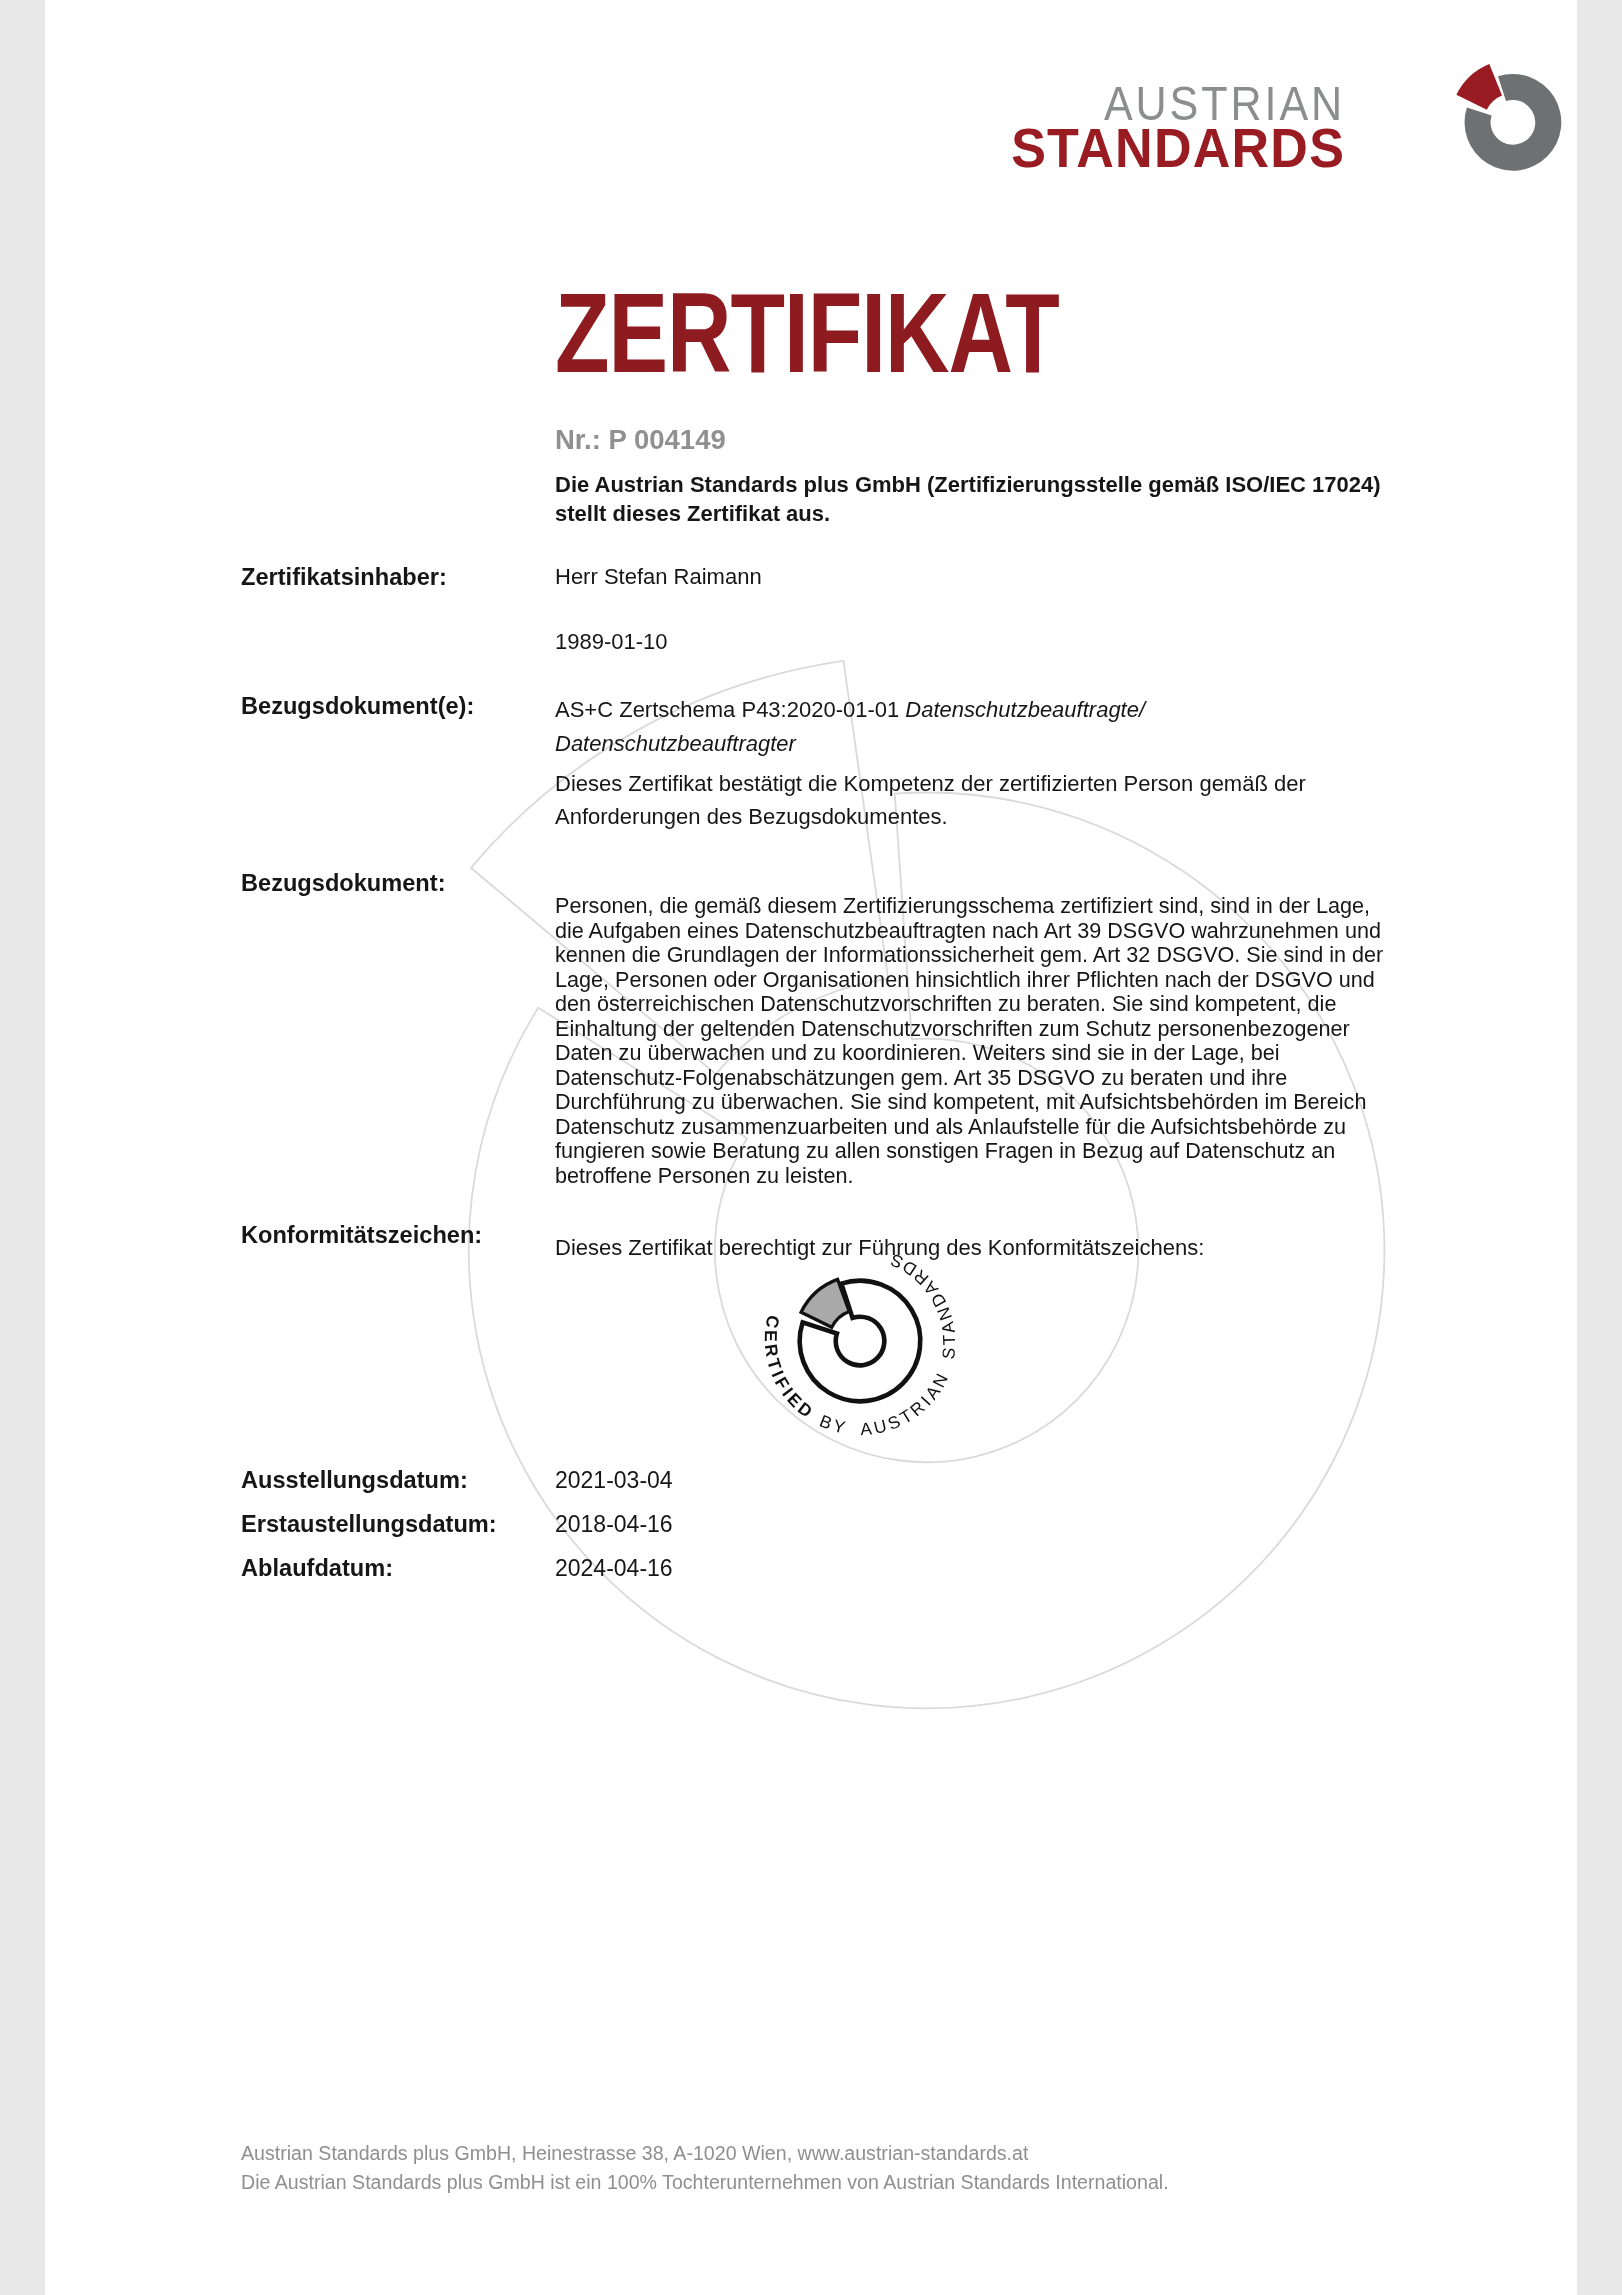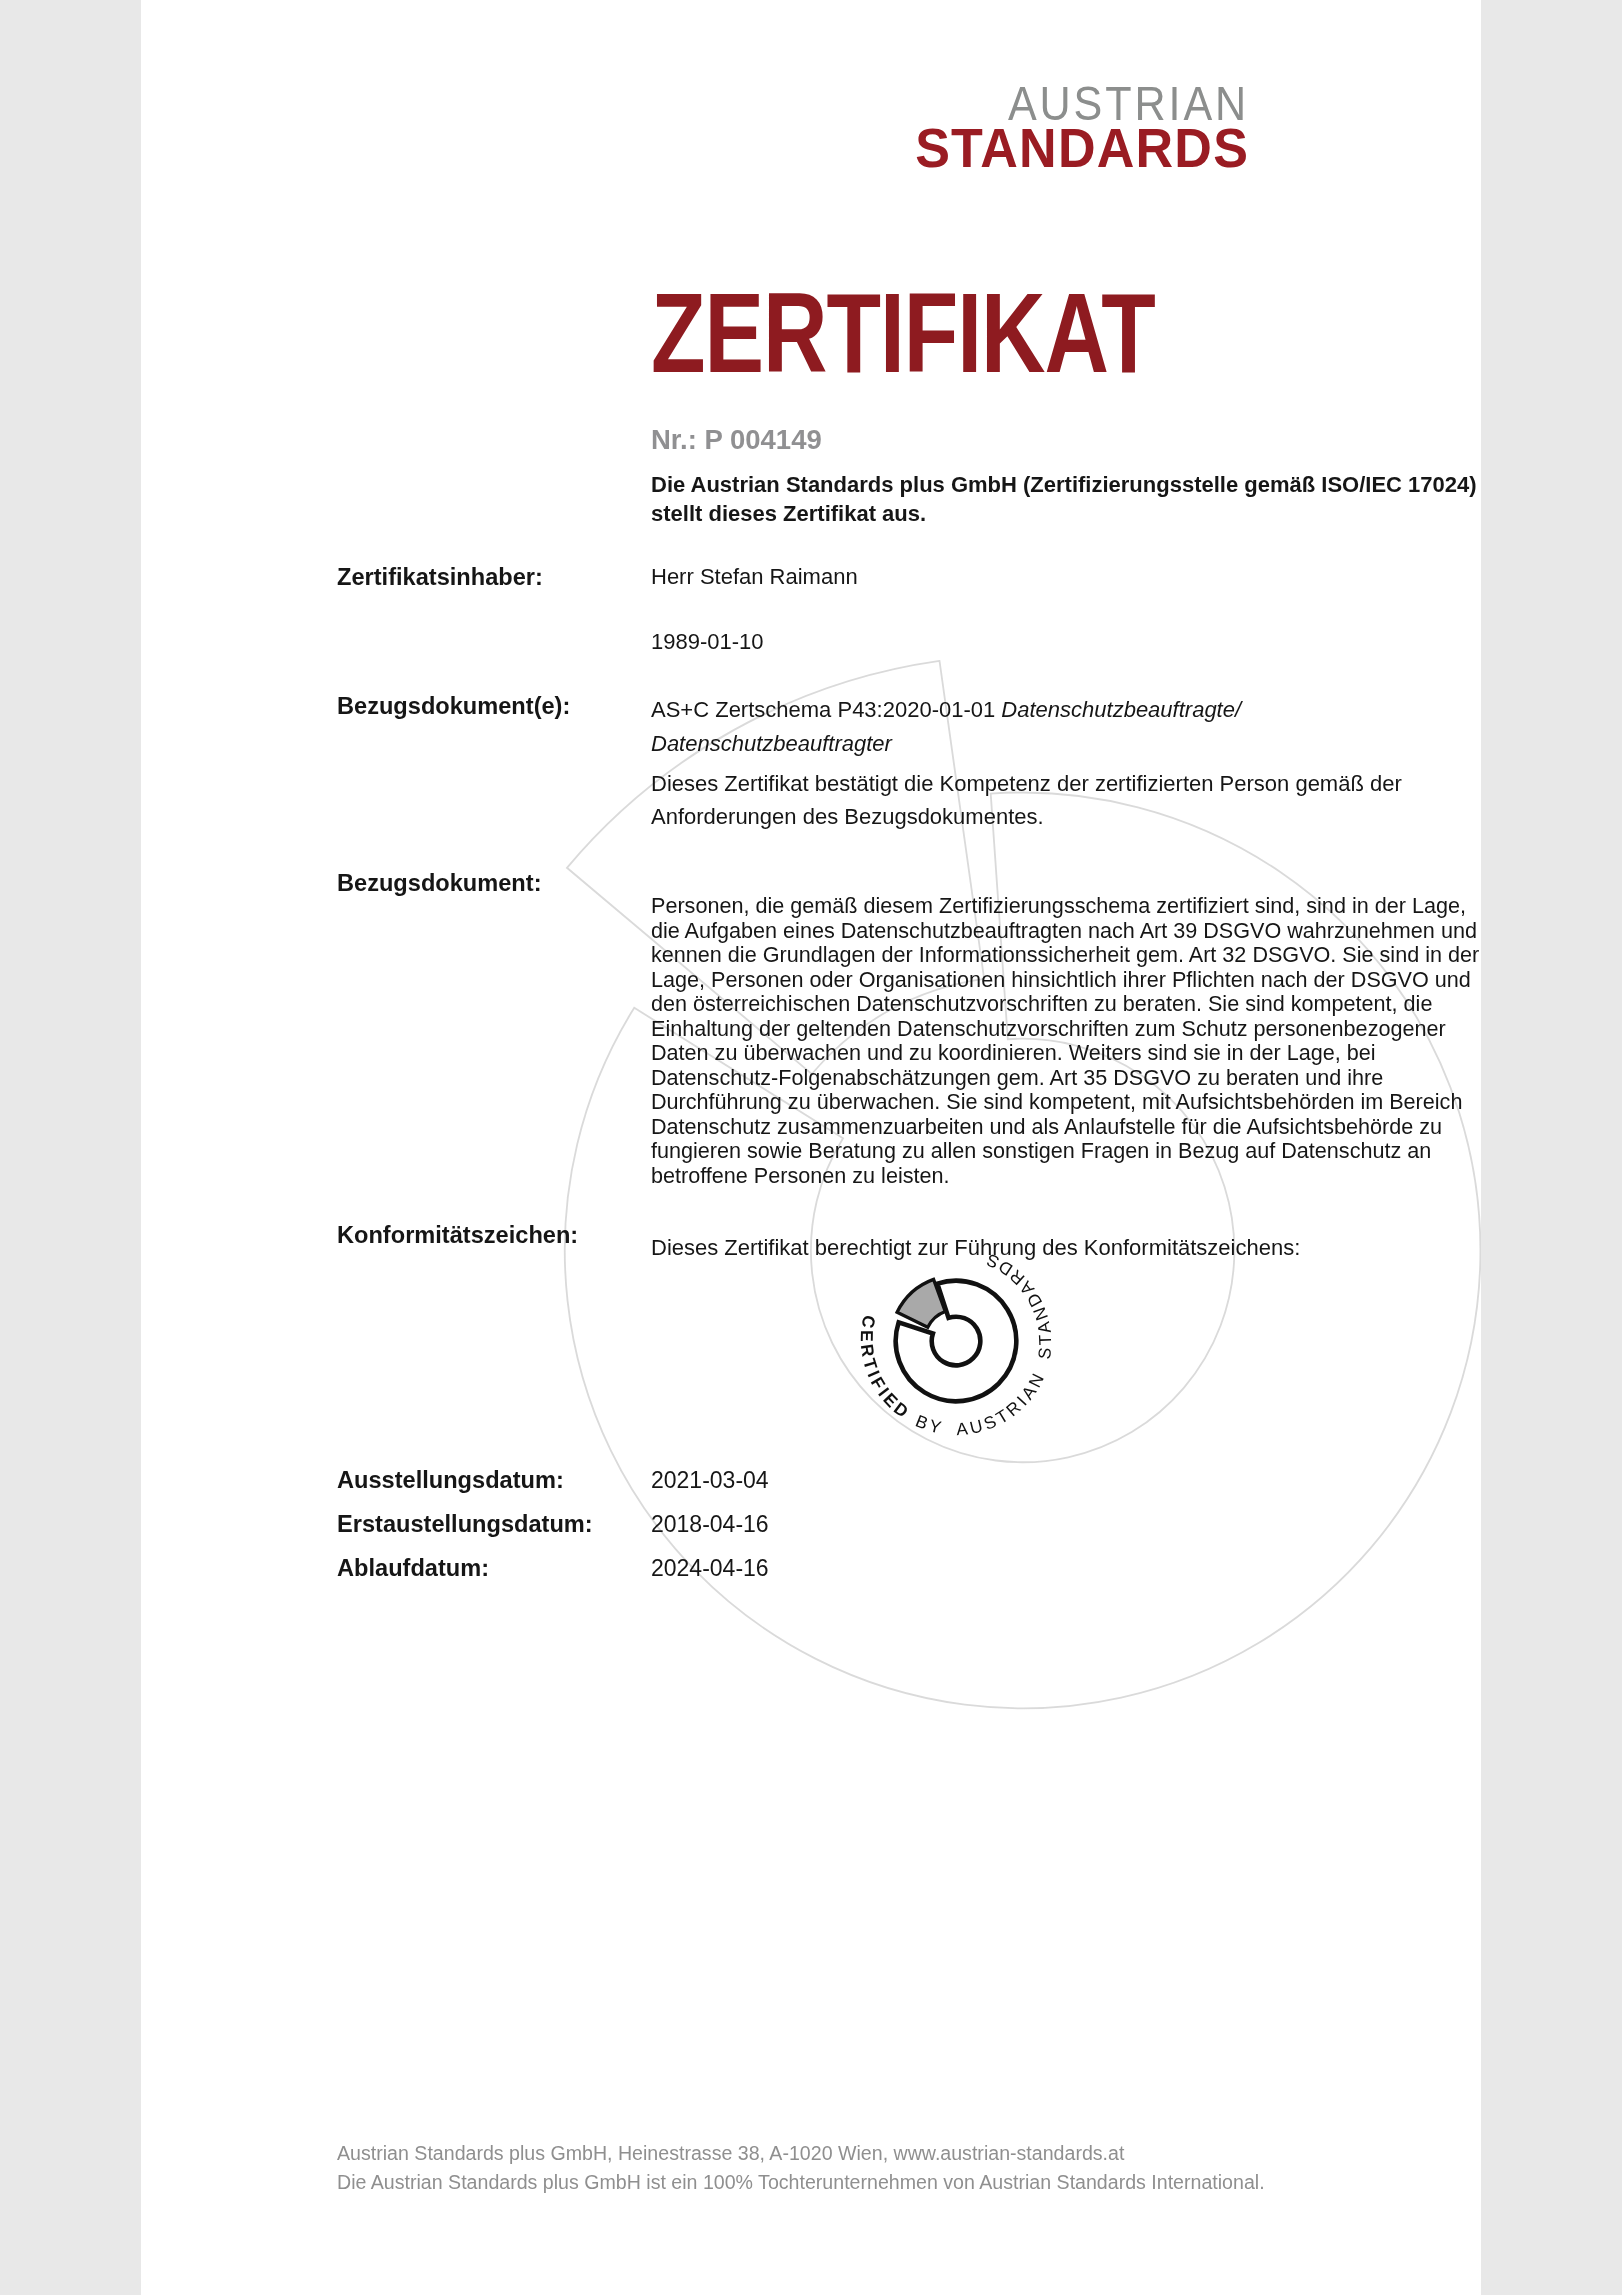--- a/index.html
+++ b/index.html
@@ -1,17 +1,17 @@
 <!DOCTYPE html>
 <html style="font-size:10.5px"><head>
 <meta charset="utf-8">
 <style>
   html,body{margin:0;padding:0;background:#e8e8e8;}
   .page{
-    position:relative;width:1340px;height:2295px;background:#ffffff;
+    position:relative;width:1532px;height:2295px;background:#ffffff;
     font-family:"Liberation Sans","DejaVu Sans",sans-serif;color:#161616;
     overflow:hidden;margin:0 auto;
   }
   .abs{position:absolute;}
   
   .logo-line1{
     top:79px;right:232px;font-size:49px;line-height:49px;font-weight:400;
     color:#8c8e8d;letter-spacing:3.3px;transform:scaleX(.88);transform-origin:right;
     white-space:nowrap;
   }

